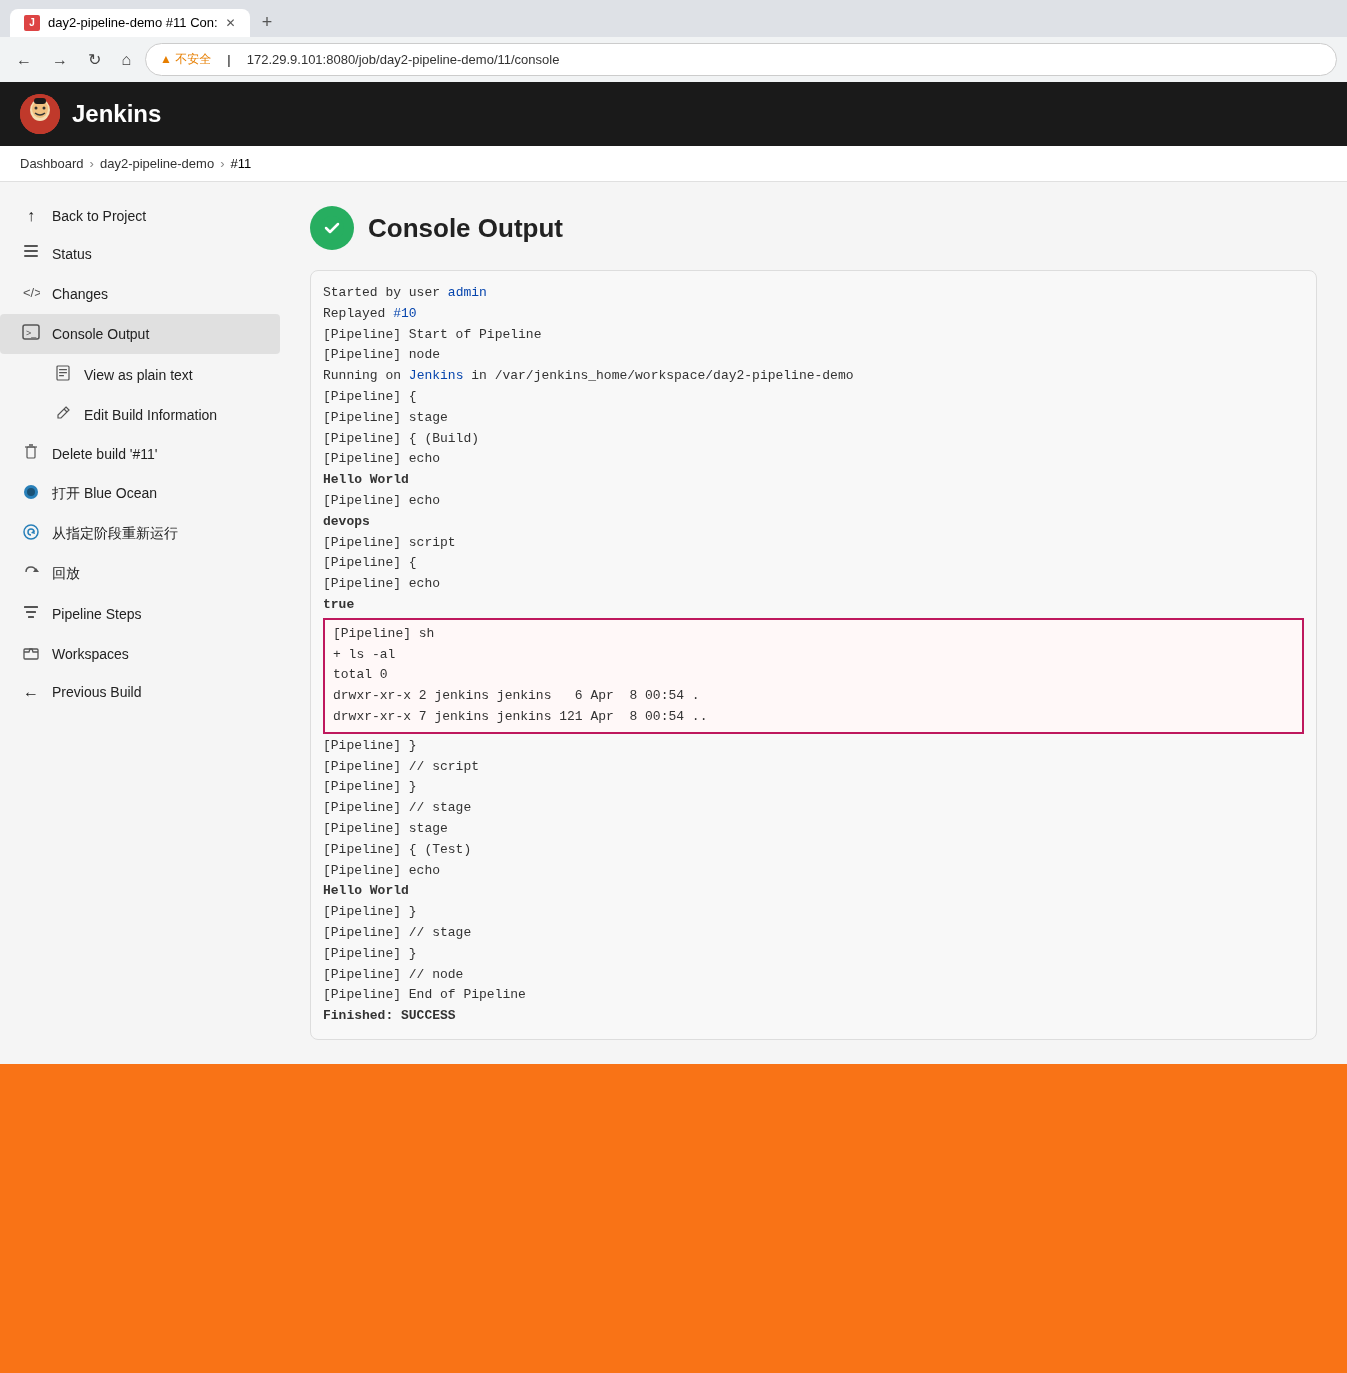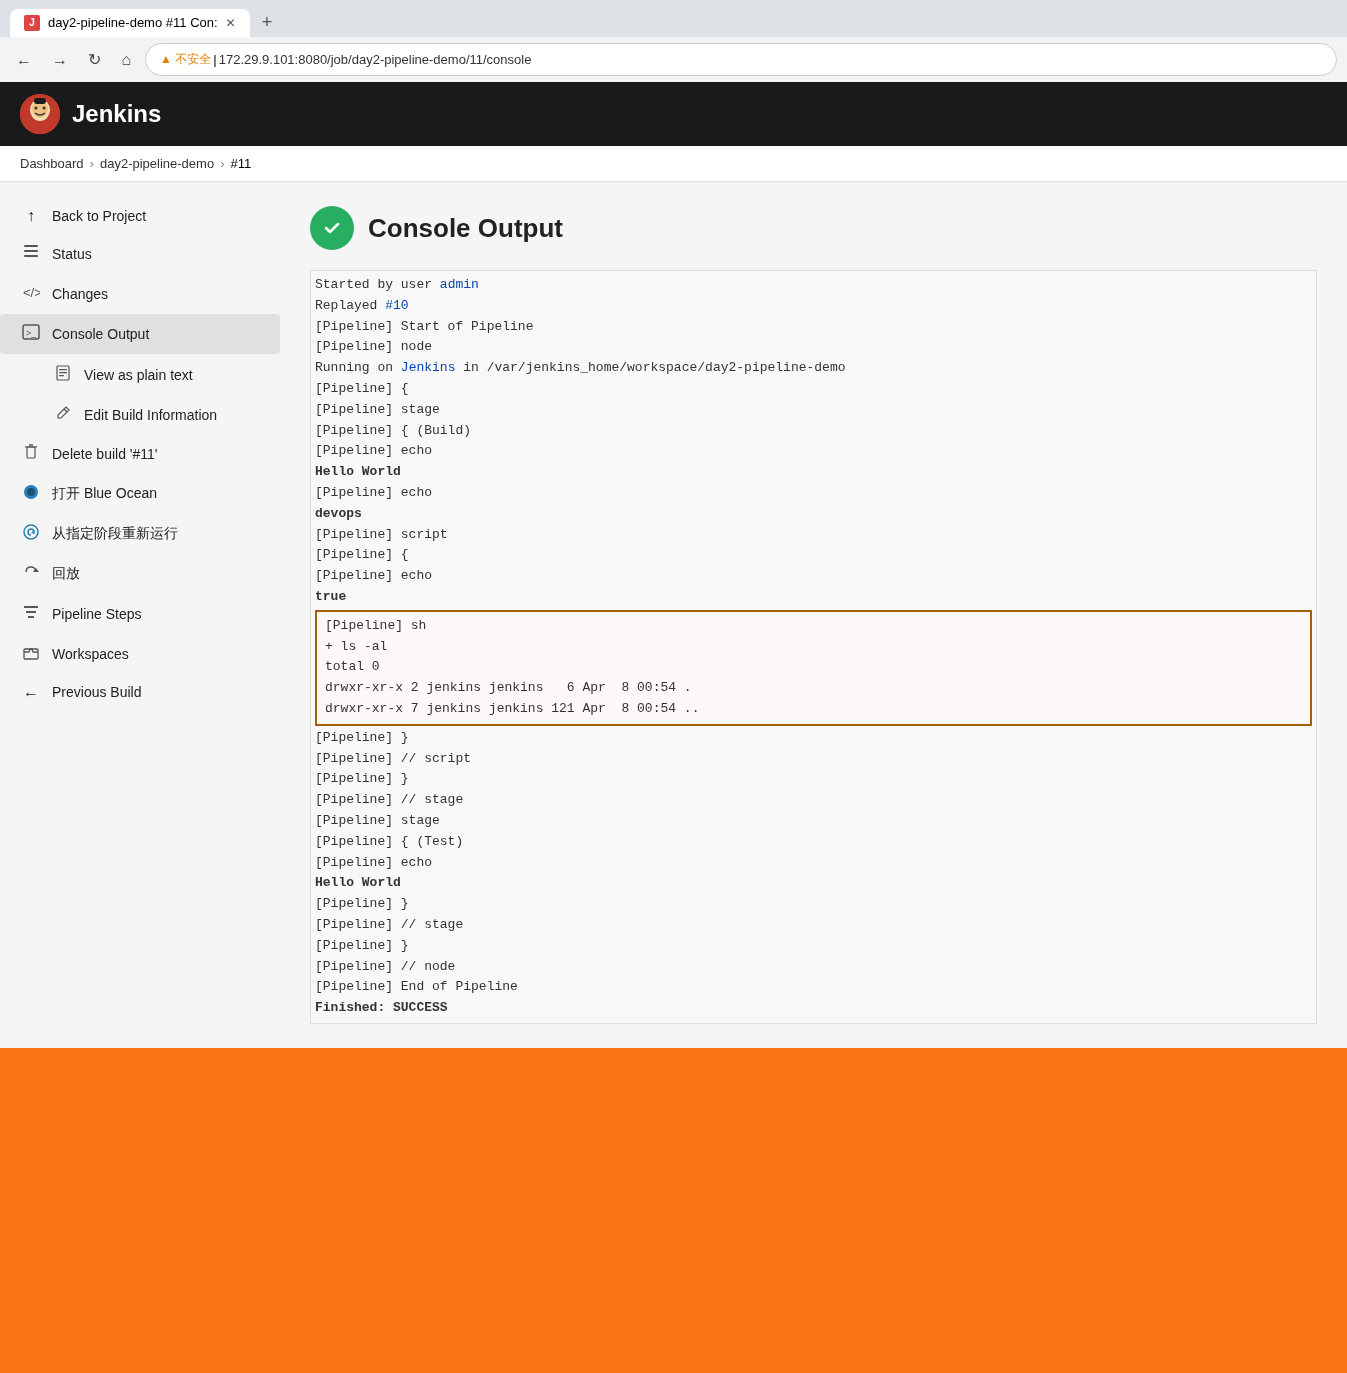--- a/index.html
+++ b/index.html
@@ -50,21 +50,21 @@
     }
     .address-bar {
       flex: 1;
       background: #fff;
       border: 1px solid #ccc;
       border-radius: 20px;
       padding: 7px 14px;
       font-size: 13px;
       display: flex;
       align-items: center;
-      gap: 2px;
+      gap: 16px;
     }
     .address-bar .warning { color: #e67e00; font-size: 12px; }
     .address-bar .url { color: #333; }
 
     
     .page-wrapper { background: #f97316; min-height: calc(1373px - 80px); }
 
     
     .jenkins-header {
       background: #1a1a1a;
@@ -169,32 +169,32 @@
     .console-title {
       font-size: 26px;
       font-weight: bold;
       color: #222;
     }
 
     
     .console-output {
       background: #f8f8f8;
       border: 1px solid #ddd;
-      border-radius: 0;
-      padding: 4px;
+      border-radius: 8px;
+      padding: 12px;
       font-family: 'Courier New', monospace;
       font-size: 13px;
       line-height: 1.6;
       color: #333;
     }
     .console-output .link { color: #0645ad; text-decoration: none; }
 
     
     .highlighted-block {
-      border: 2px solid #a16207;
+      border: 2px solid #be185d;
       padding: 4px 8px;
       margin: 2px 0;
       background: #fff8f8;
     }
 
     .line { display: block; white-space: pre; }
     .bold { font-weight: bold; }
   </style>
 </head>
 <body>

